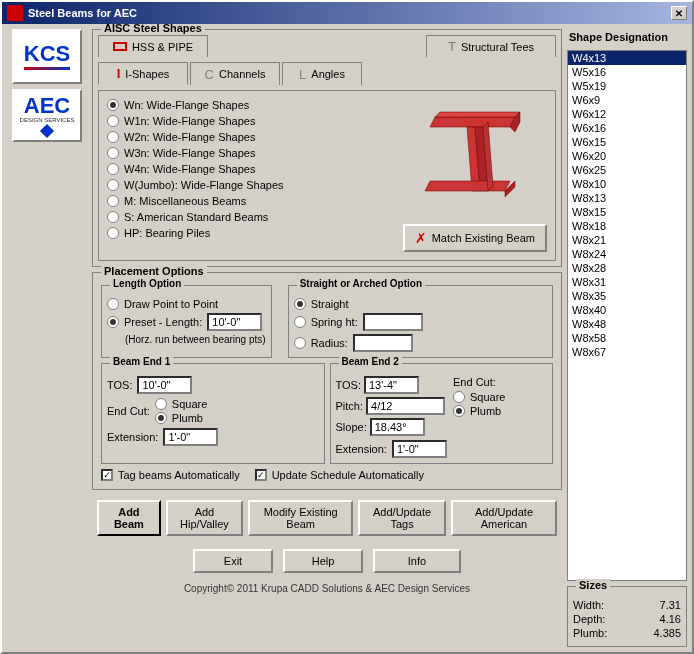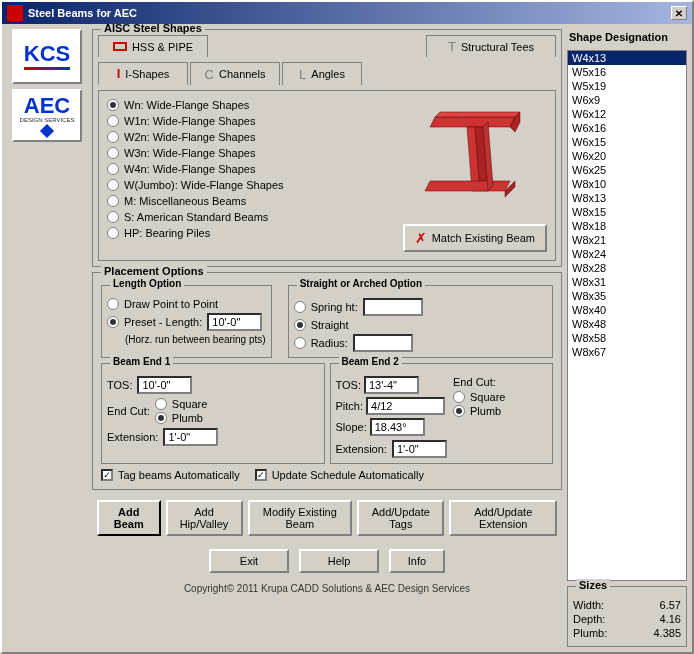--- a/index.html
+++ b/index.html
@@ -526,27 +526,27 @@
               <div class="radio-btn checked"></div>
               <span>Preset - Length:</span>
               <input type="text" class="input-field input-sm" style="width: 55px;" value="10'-0&quot;">
             </div>
             <div style="font-size:10px;padding-left:18px;">(Horz. run  between bearing pts)</div>
           </div>
 
           <div class="straight-arched-group" style="margin-left:8px;flex:1;">
             <span class="group-box-title" style="font-size:10px;">Straight or Arched Option</span>
             <div class="radio-row" style="margin-bottom:3px;">
+              <div class="radio-btn checked"></div>
+              <span>Straight</span>
+            </div>
+            <div class="radio-row" style="margin-bottom:3px;">
               <div class="radio-btn"></div>
               <span>Spring ht:</span>
               <input type="text" class="input-field" style="width: 60px;">
-            </div>
-            <div class="radio-row" style="margin-bottom:3px;">
-              <div class="radio-btn checked"></div>
-              <span>Straight</span>
             </div>
             <div class="radio-row">
               <div class="radio-btn"></div>
               <span>Radius:</span>
               <input type="text" class="input-field" style="width: 60px;">
             </div>
           </div>
         </div>
 
         <div class="beam-ends-row">
@@ -624,27 +624,27 @@
             <span>Update Schedule Automatically</span>
           </div>
         </div>
       </div>
 
       <div class="bottom-buttons">
         <button class="btn btn-add" style="font-weight:bold;">Add Beam</button>
         <button class="btn">Add Hip/Valley</button>
         <button class="btn">Modify Existing Beam</button>
         <button class="btn">Add/Update Tags</button>
-        <button class="btn">Add/Update Extension</button>
+        <button class="btn">Add/Update American</button>
       </div>
 
       <div class="exit-row">
         <button class="btn" style="width:80px;">Exit</button>
         <button class="btn" style="width:80px;">Help</button>
-        <button class="btn" style="width:56px;">Info</button>
+        <button class="btn" style="width:88px;">Info</button>
       </div>
 
       <div class="copyright-row">Copyright© 2011  Krupa CADD Solutions &amp; AEC Design Services</div>
     </div>
 
     <div class="right-panel">
       <div style="font-weight:bold;font-size:11px;padding:2px;">Shape Designation</div>
       <div class="shape-list-container">
         <div class="shape-list" id="shape-list">
         <div class="shape-item selected">W4x13</div>
@@ -668,21 +668,21 @@
             <div class="shape-item">W8x40</div>
             <div class="shape-item">W8x48</div>
             <div class="shape-item">W8x58</div>
             <div class="shape-item">W8x67</div>
           </div>
       </div>
       <div class="sizes-group">
         <span class="shape-label">Sizes</span>
         <div class="sizes-row">
           <span>Width:</span>
-          <span>6.57</span>
+          <span>7.31</span>
         </div>
         <div class="sizes-row">
           <span>Depth:</span>
           <span>4.16</span>
         </div>
         <div class="sizes-row">
           <span>Plumb:</span>
           <span>4.385</span>
         </div>
       </div>

